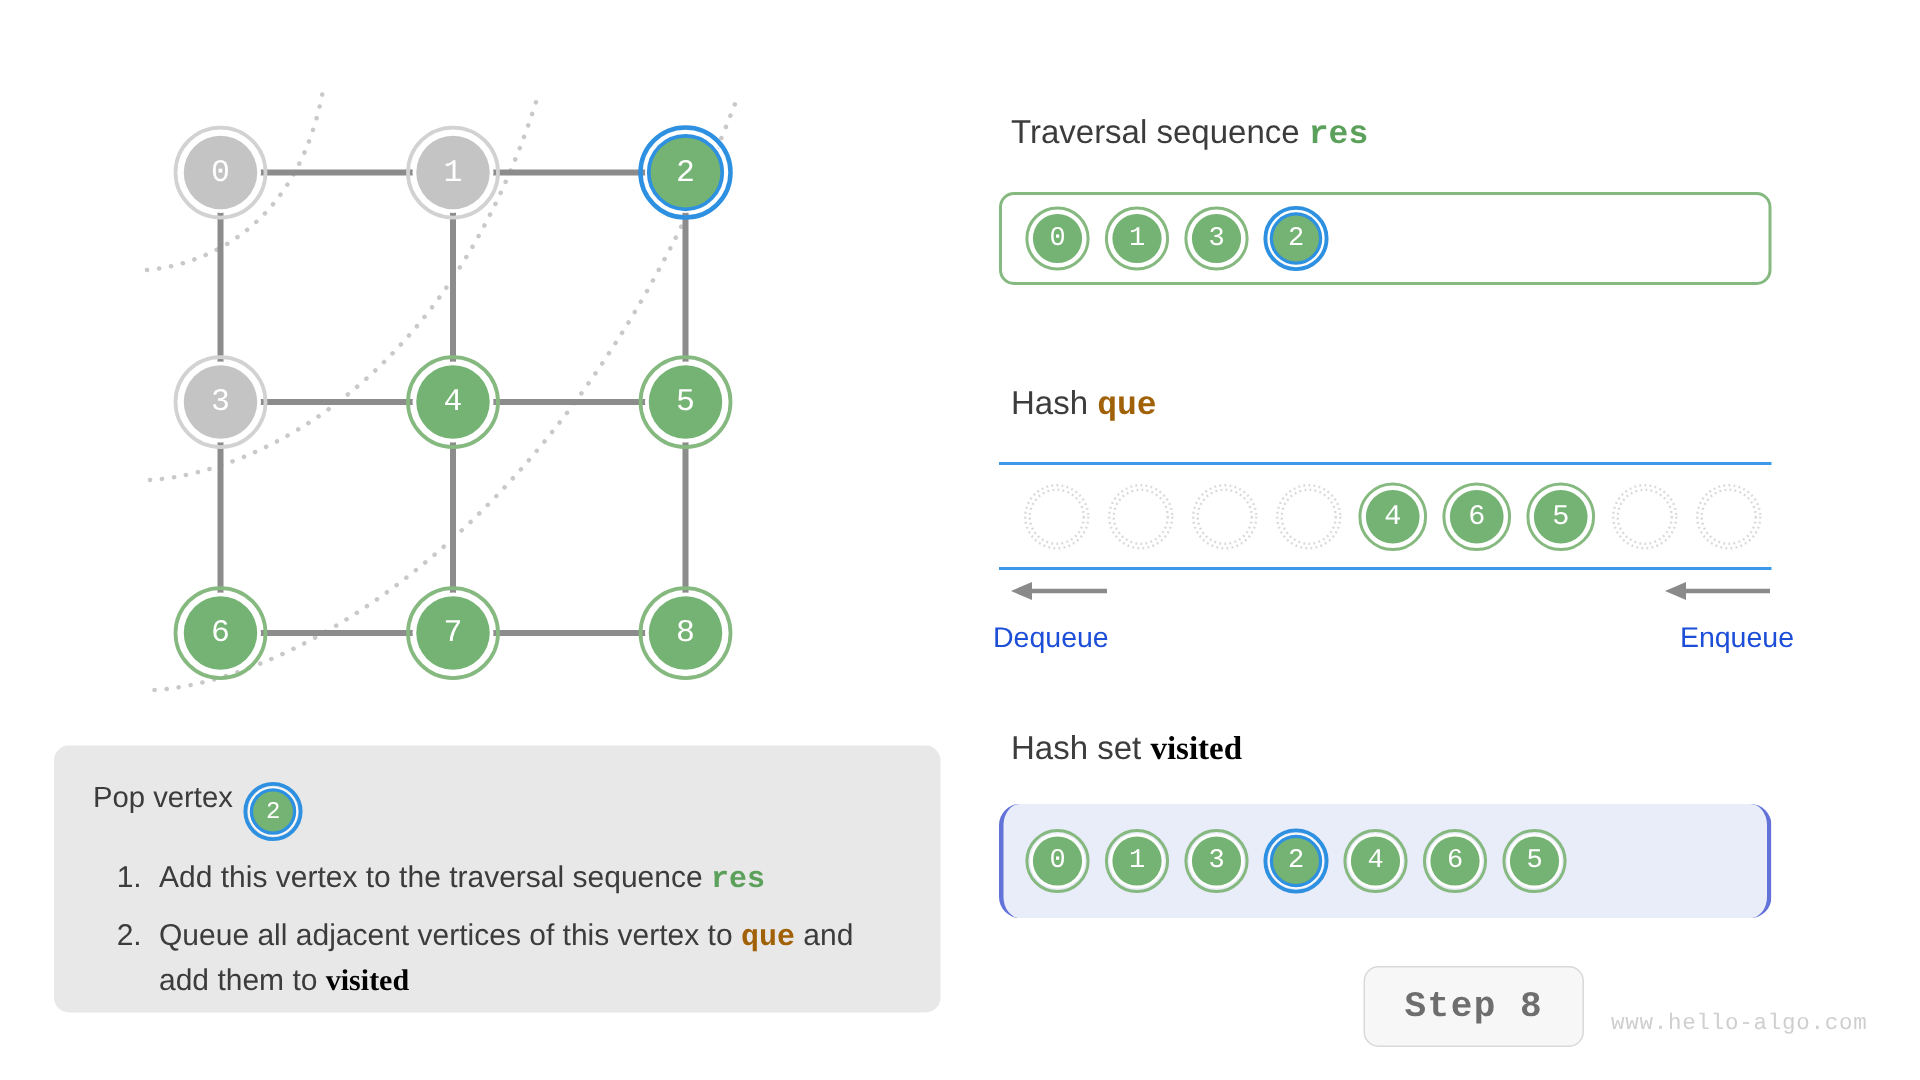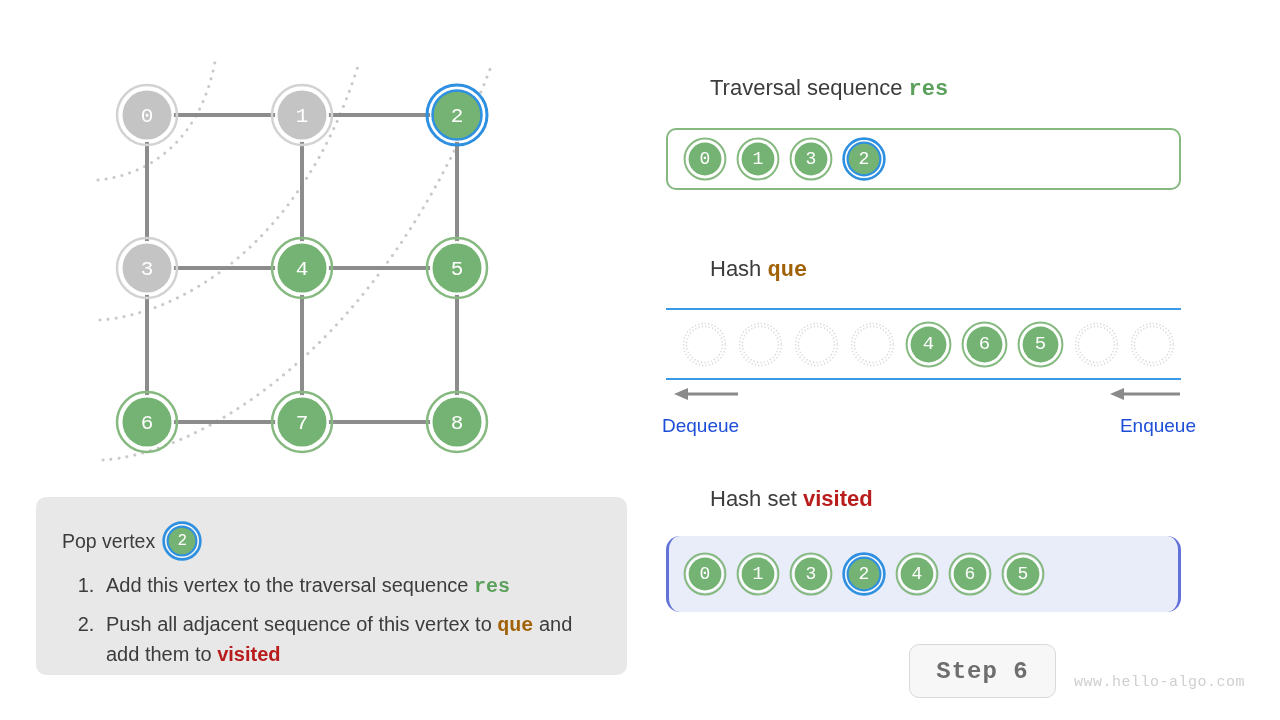--- a/index.html
+++ b/index.html
@@ -40,21 +40,21 @@
     height: 178px;
     background: #e8e8e8;
     border-radius: 10px;
     box-sizing: border-box;
     padding: 24px 26px 0 26px;
   }
   #caption-line1 {
     font-size: 19.5px;
     color: #3c3c3c;
     display: flex;
-    align-items: center;
+    align-items: flex-start;
     gap: 0px;
     height: 40px;
     white-space: pre;
   }
   .inline-chip {
     display: inline-block;
     width: 40px; height: 40px;
     position: relative;
     vertical-align: middle;
     margin: 0 7px;
@@ -63,29 +63,28 @@
   ol.caption-list {
     margin: 10px 0 0 0;
     padding-left: 38px;
     font-size: 20px;
     line-height: 28px;
     color: #3c3c3c;
   }
   ol.caption-list li { margin-bottom: 9px; padding-left: 6px; }
   .kw-res { color: #5ba05b; font-family: "Liberation Mono", monospace; font-weight: bold; }
   .kw-que { color: #a16207; font-family: "Liberation Mono", monospace; font-weight: bold; }
-  .kw-visited { color: #b91c1c; font-family: Liberation Sans, sans-serif; font-weight: bold; }
+  .kw-visited { color: #000000; font-family: Liberation Serif, serif; font-weight: bold; }
 
   
   #right-col { position: absolute; left: 666px; top: 0; width: 614px; height: 720px; }
   .section-title {
     font-size: 22px;
     color: #3c3c3c;
     position: absolute;
-    margin-left: 36px;
   }
 
   
   #res-title { left: 8px; top: 75px; }
   #res-box {
     position: absolute;
     left: 0px; top: 128px;
     width: 515px; height: 62px;
     border: 2px solid #85b97f;
     border-radius: 10px;
@@ -262,21 +261,21 @@
   <div id="caption-line1">
     <span>Pop vertex</span>
     <span class="inline-chip" id="caption-chip"><div class="tok" style="width: 40px; height: 40px;"><svg width="40" height="40">
             <circle cx="20" cy="20" r="18.4" fill="none" stroke="#2e90e0" stroke-width="2.6"></circle>
             <circle cx="20" cy="20" r="16.4" fill="#ffffff"></circle>
             <circle cx="20" cy="20" r="14.4" fill="#74b373" stroke="#2e90e0" stroke-width="2.2"></circle>
           </svg><div class="tok-txt" style="width: 40px; height: 40px; font-size: 16px;">2</div></div></span>
   </div>
   <ol class="caption-list" id="caption-list">
       <li><span>Add this vertex to the traversal sequence </span><span class="kw-res">res</span></li>
-      <li><span>Push all adjacent sequence of this vertex to </span><span class="kw-que">que</span><span> and add them to </span><span class="kw-visited">visited</span></li>
+      <li><span>Queue all adjacent vertices of this vertex to </span><span class="kw-que">que</span><span> and add them to </span><span class="kw-visited">visited</span></li>
     </ol>
 </div>
 
 <div id="right-col">
 
   <div class="section-title" id="res-title">
     <span>Traversal sequence</span>
     <span class="kw-res">res</span>
   </div>
   <div id="res-box">
@@ -453,15 +452,15 @@
       <div class="tok" style="width: 44px; height: 44px;">
         <svg width="44" height="44">
           <circle cx="22" cy="22" r="20.4" fill="none" stroke="#85b97f" stroke-width="2"></circle>
           <circle cx="22" cy="22" r="18.4" fill="#ffffff"></circle>
           <circle cx="22" cy="22" r="16.4" fill="#74b373" stroke="none" stroke-width="0"></circle>
         </svg>
         <div class="tok-txt" style="width: 44px; height: 44px; font-size: 18px;">5</div>
       </div>
     </div>
 
-  <div id="step-badge">Step 6</div>
+  <div id="step-badge">Step 8</div>
   <div id="watermark">www.hello-algo.com</div>
 </div>
 
 </body></html>

